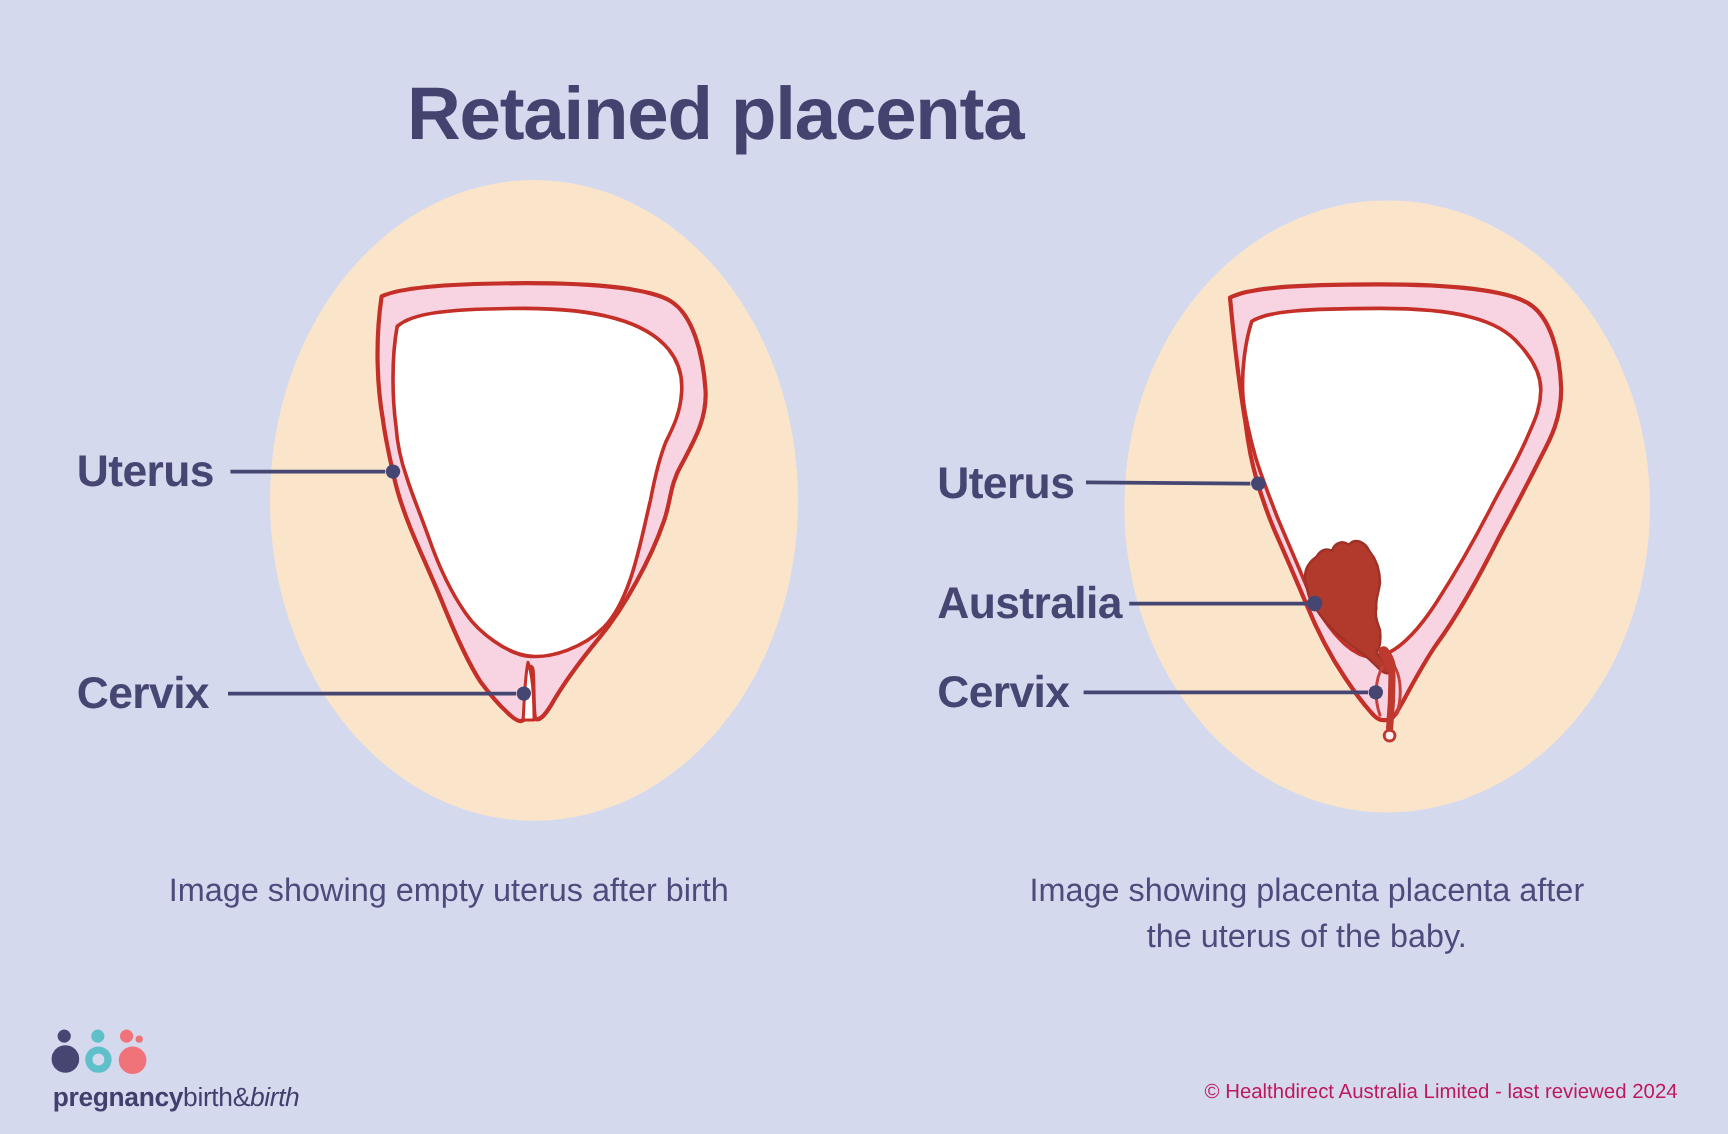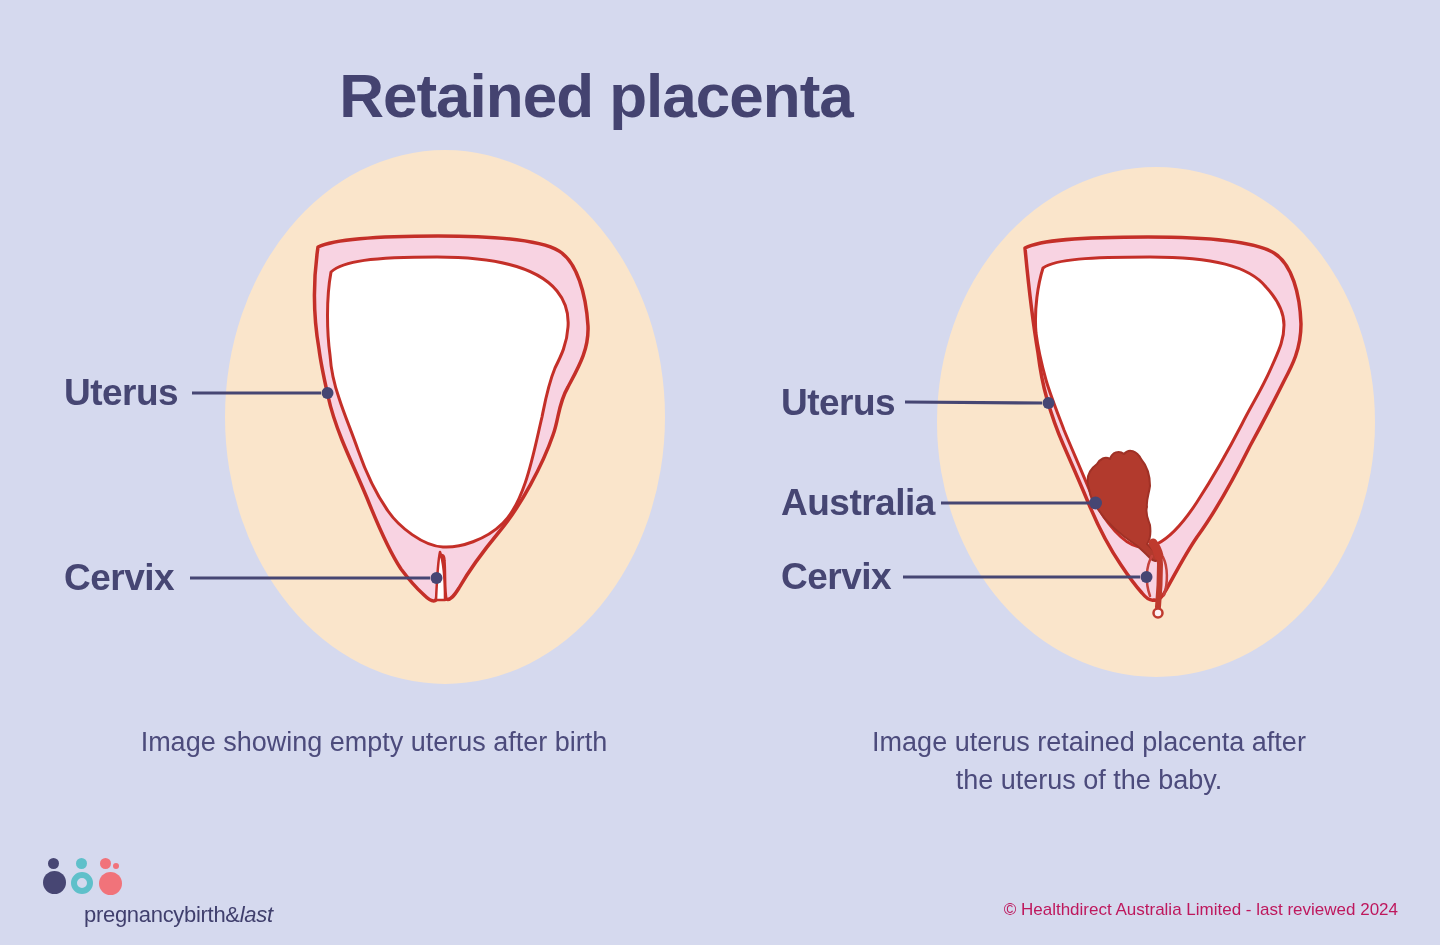--- a/index.html
+++ b/index.html
@@ -29,21 +29,21 @@
   .f1-body{left:-1px;top:18px;width:23px;height:23px;background:#474673;}
   .f2-head{left:32px;top:5px;width:11px;height:11px;background:#5fc0ca;}
   .f2-body{left:27px;top:19px;width:22px;height:22px;border:6px solid #5fc0ca;box-sizing:border-box;background:transparent;}
   .f3-body{left:55px;top:19px;width:23px;height:23px;background:#f1737a;}
   .f3-head{left:56px;top:5px;width:11px;height:11px;background:#f1737a;}
   .f3-dot{left:69px;top:10px;width:6px;height:6px;background:#f1737a;}
   .brand{
     position:absolute;left:0;top:49px;font-size:22px;color:#403f6d;
     letter-spacing:-0.3px;white-space:nowrap;
   }
-  .brand .b{font-weight:normal;margin-left:40px;}
+  .brand .b{font-weight:bold;}
   .brand .i{font-style:italic;}
   .copyright{
     position:absolute;right:42px;top:900px;font-size:17px;color:#be185d;
   }
 </style>
 </head>
 <body>
 
 <h1 class="page-title">Retained placenta</h1>
 
@@ -156,30 +156,30 @@
 <div class="anat-label" style="left:64px;top:371px;">Uterus</div>
 <div class="anat-label" style="left:64px;top:556px;">Cervix</div>
 <div class="anat-label" style="left:781px;top:381px;">Uterus</div>
 <div class="anat-label" style="left:781px;top:481px;">Australia</div>
 <div class="anat-label" style="left:781px;top:555px;">Cervix</div>
 
 <div class="caption left">
   <div>Image showing empty uterus after birth</div>
 </div>
 <div class="caption right">
-  <div>Image uterus retained placenta after</div>
+  <div>Image showing placenta placenta after</div>
   <div>the uterus of the baby.</div>
 </div>
 
 <div class="logo">
   <div class="shape f1-head"></div>
   <div class="shape f1-body"></div>
   <div class="shape f2-head"></div>
   <div class="shape f2-body"></div>
   <div class="shape f3-body"></div>
   <div class="shape f3-head"></div>
   <div class="shape f3-dot"></div>
   <div class="brand">
-    <span class="b">pregnancy</span><span>birth&amp;</span><span class="i">last</span>
+    <span class="b">pregnancy</span><span>birth&amp;</span><span class="i">birth</span>
   </div>
 </div>
 
 <div class="copyright">© Healthdirect Australia Limited - last reviewed 2024</div>
 
 </body></html>

